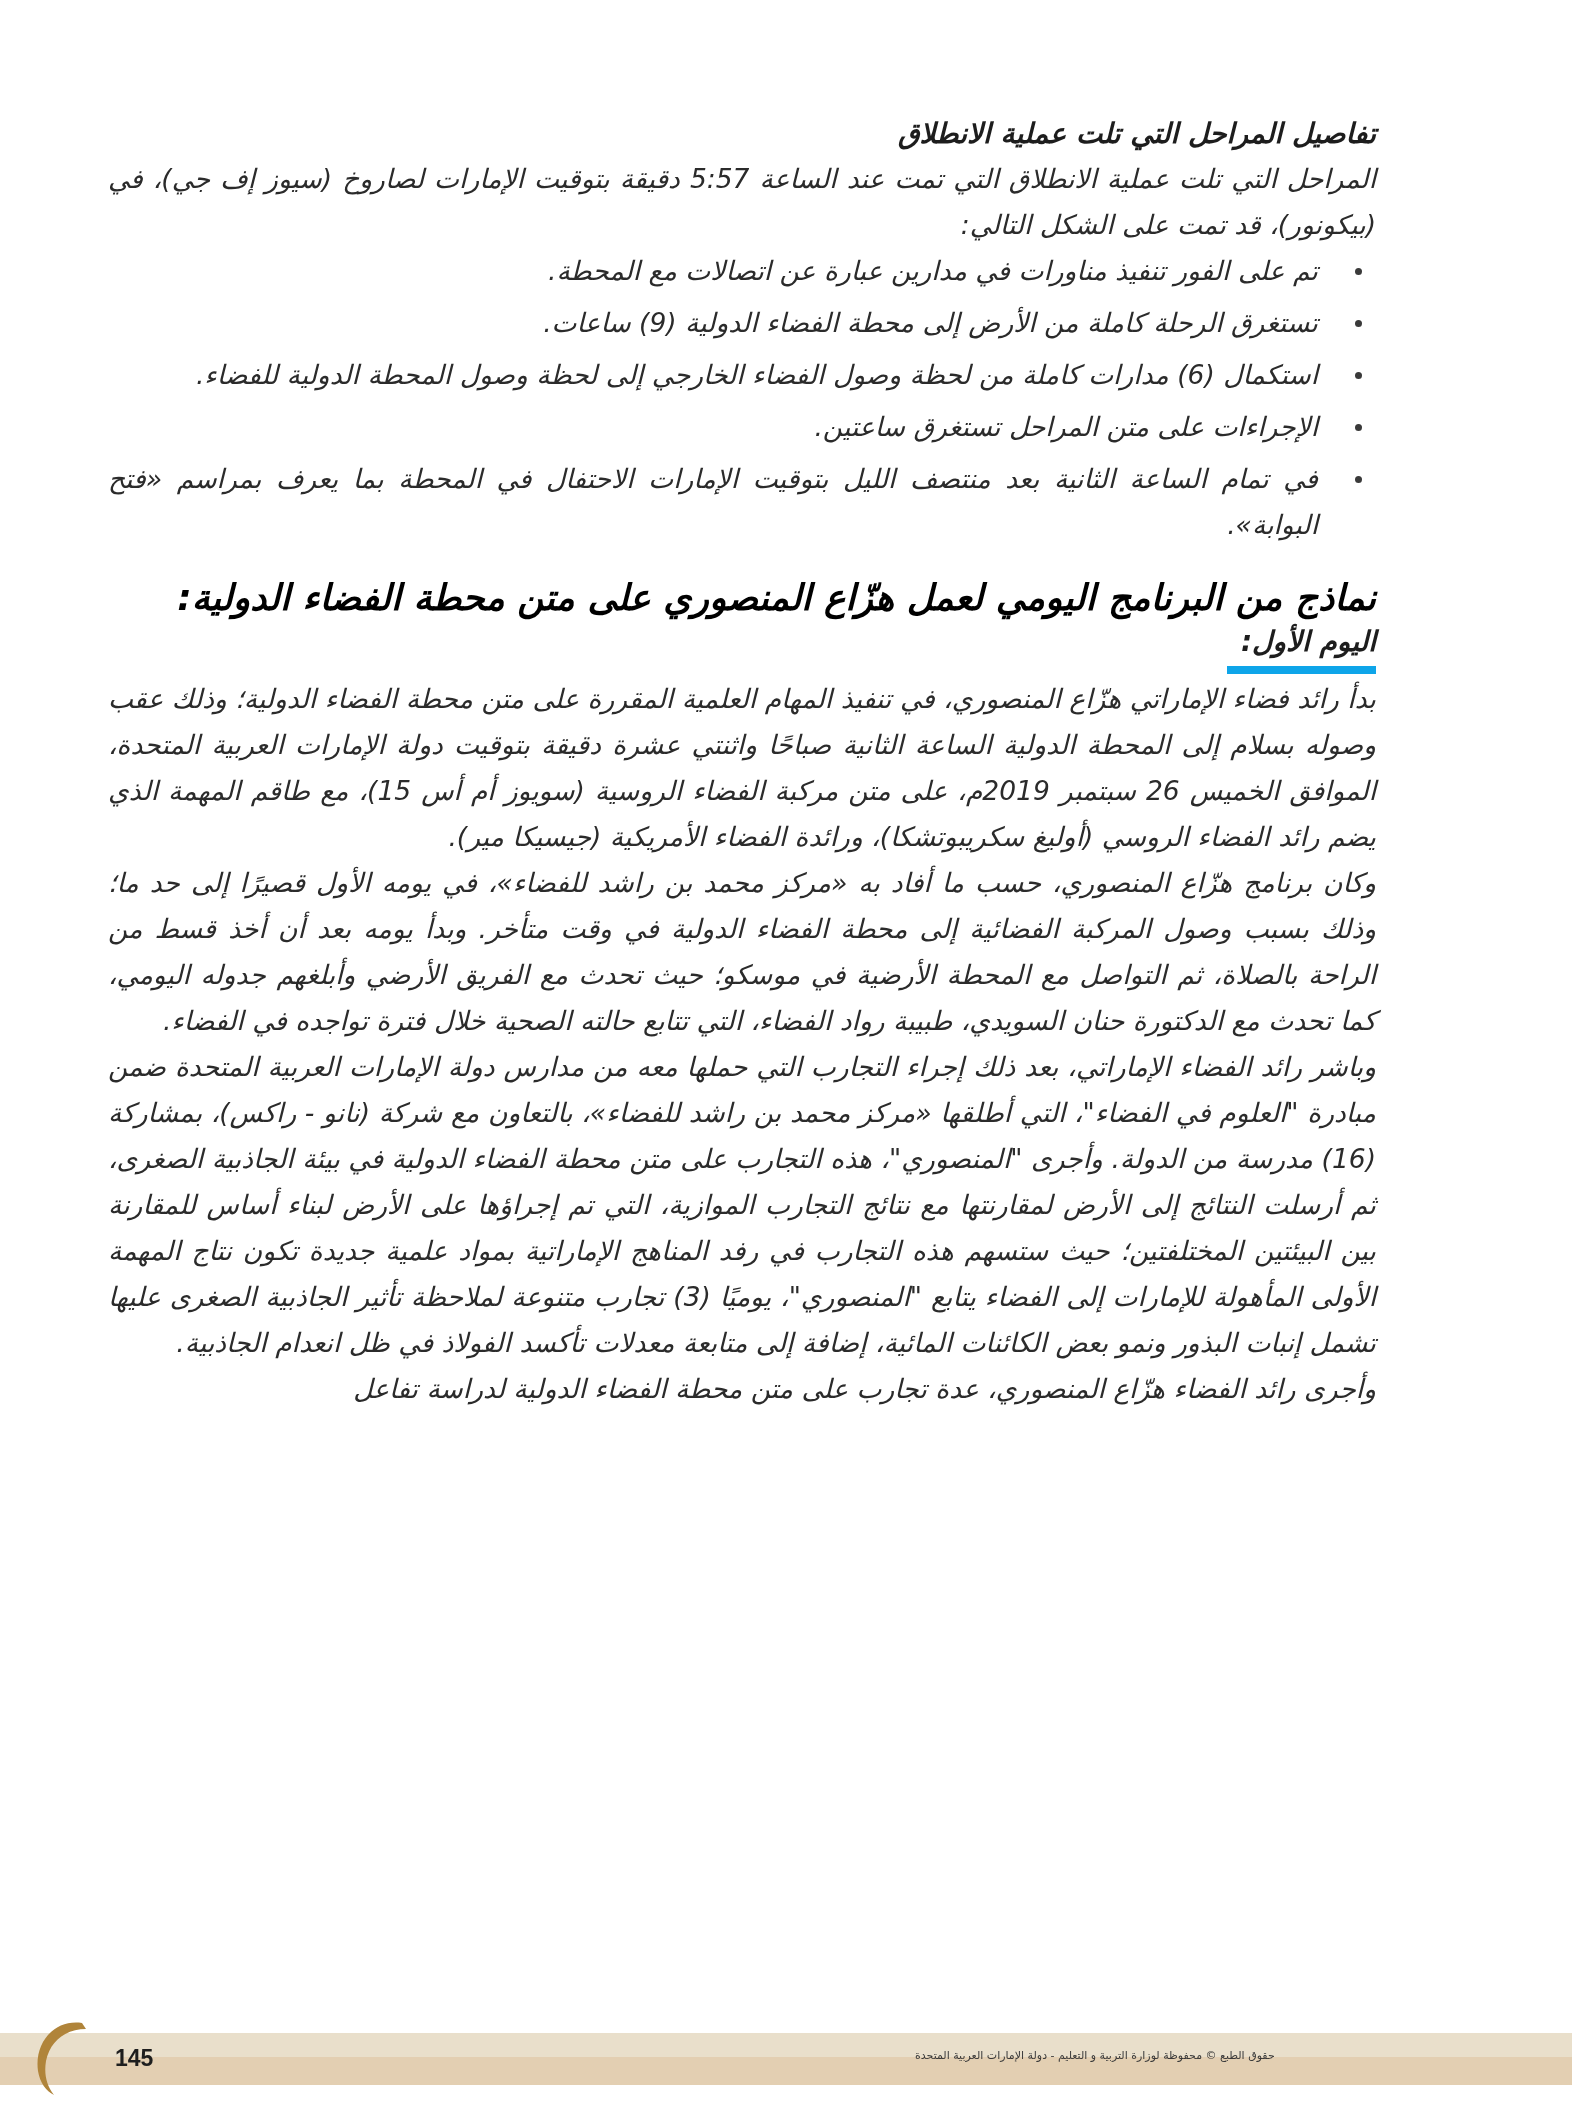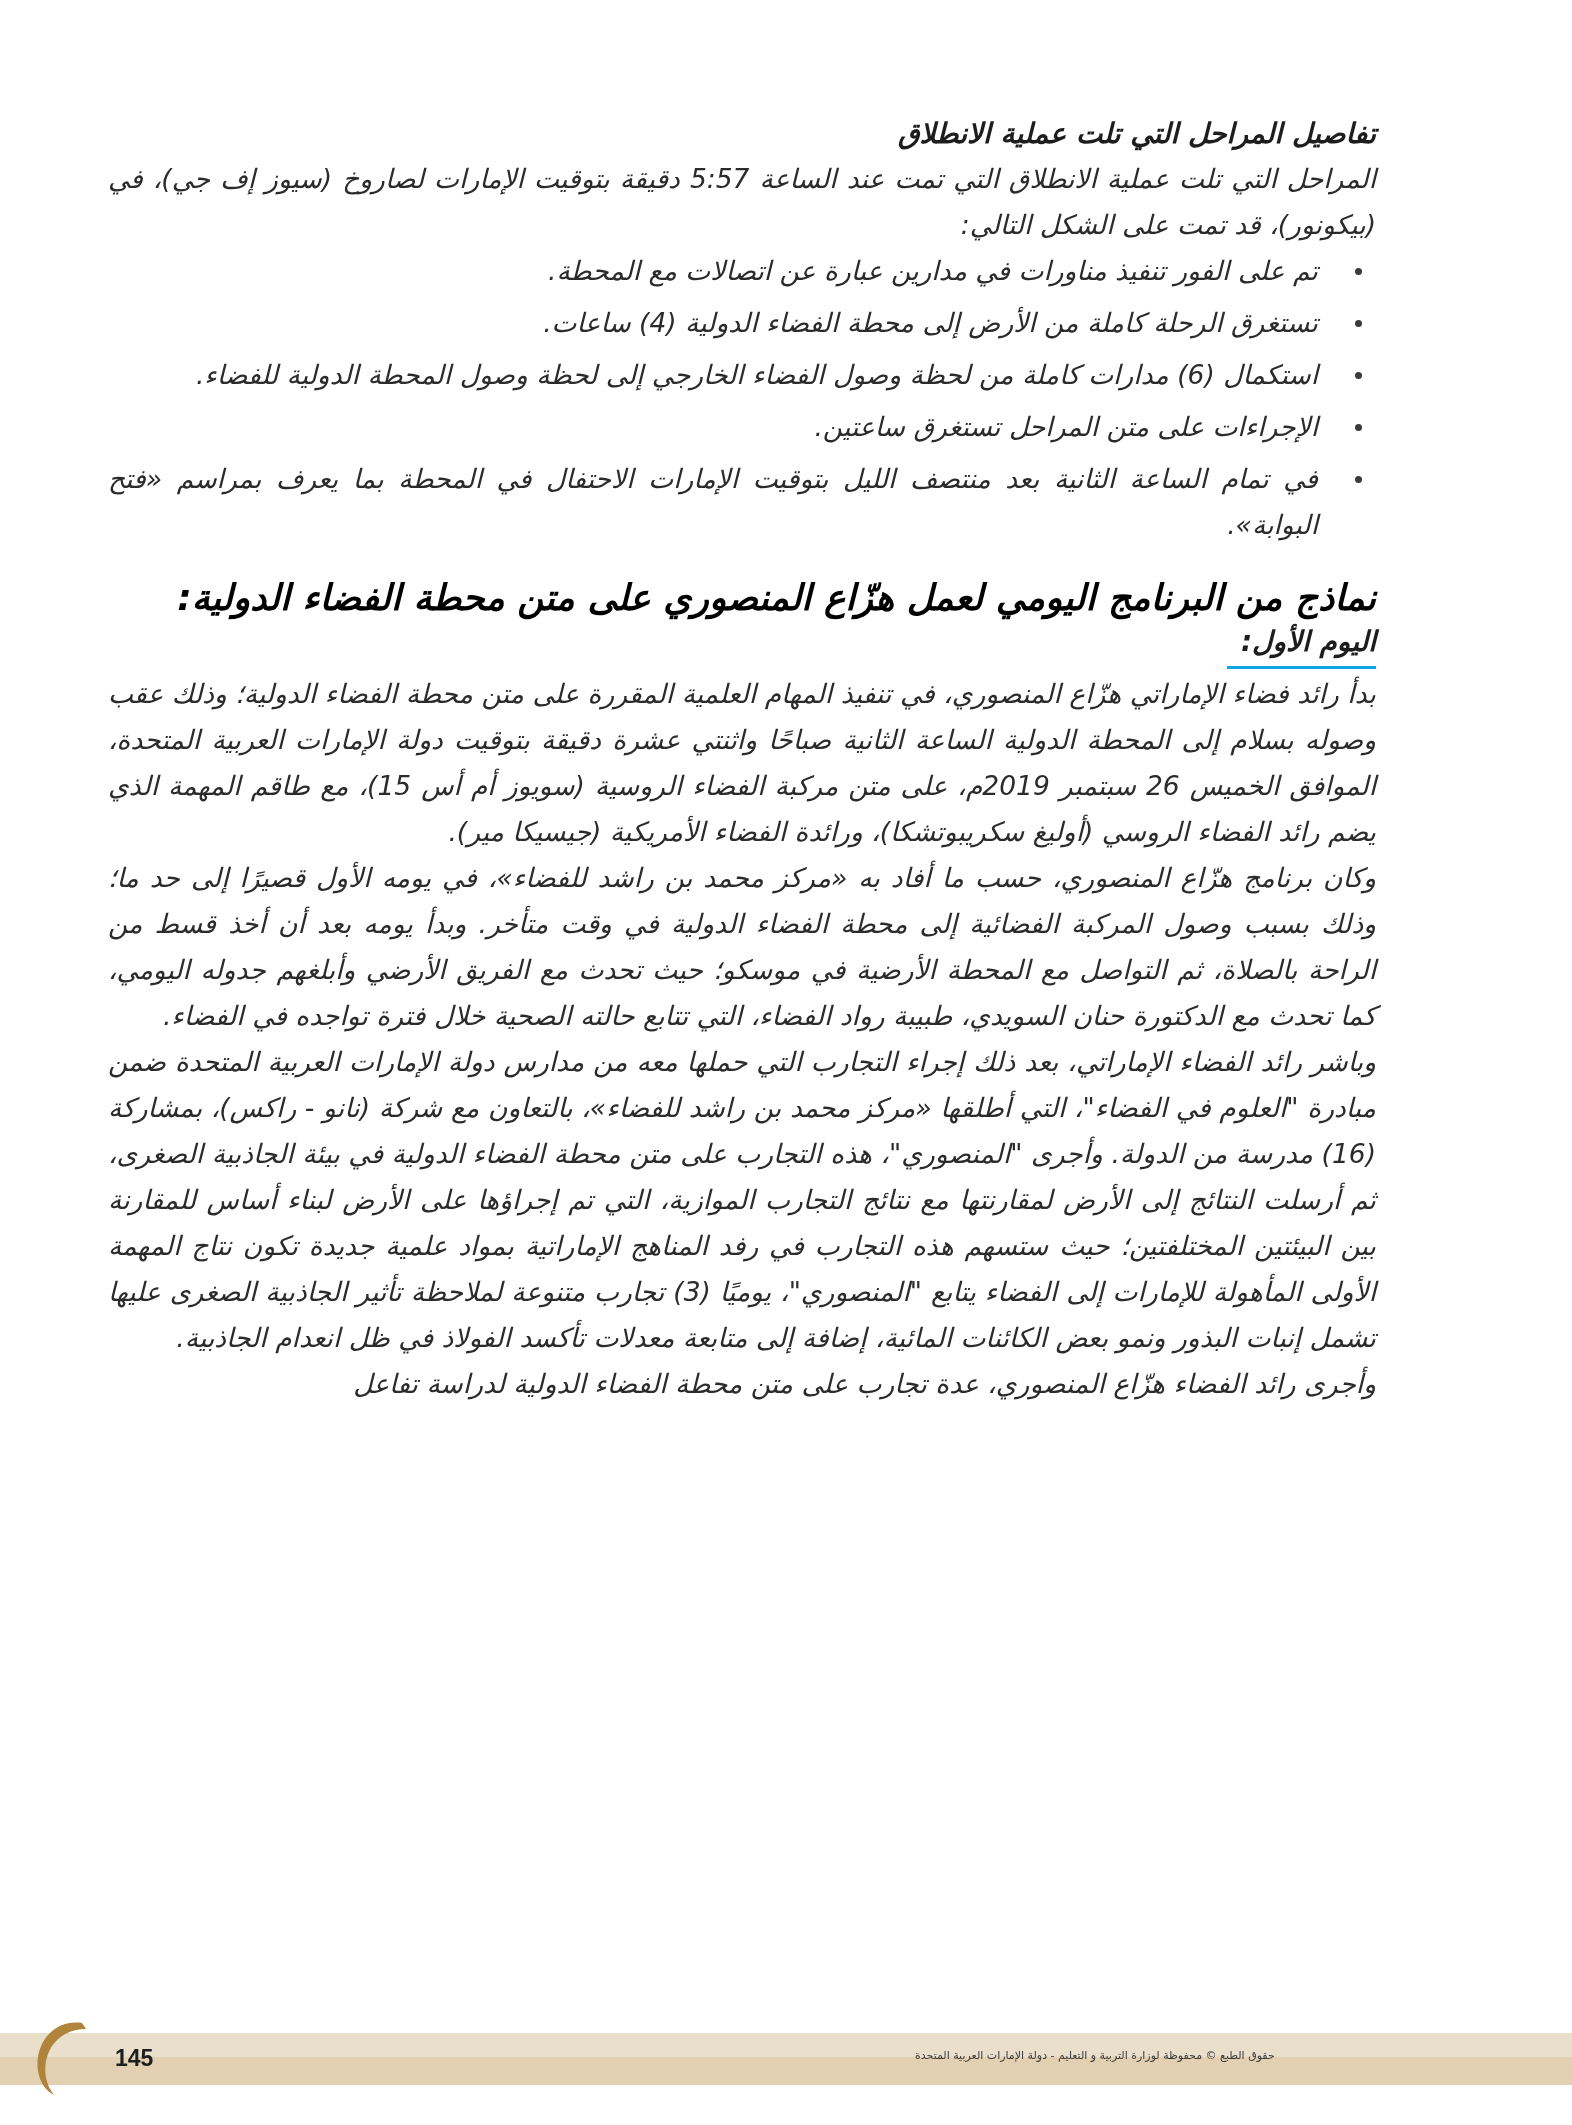--- a/index.html
+++ b/index.html
@@ -6,39 +6,39 @@
   body { width:1572px; height:2125px; position:relative; overflow:hidden;
          font-family:"DejaVu Sans", sans-serif; color:#2b2b2b; }
   .page { position:absolute; left:108px; top:112px; width:1268px; direction:rtl; text-align:justify;font-style:italic; }
   .h-main { font-weight:bold; font-size:28px; line-height:44px; color:#1d1d1d; margin:0; }
   .para { font-size:26.5px; line-height:46px; margin:0; text-align-last:right; }
   .para.just { text-align:justify; }
   ul.bullets { list-style:none; margin:0; padding:0; }
   ul.bullets li { position:relative; padding-right:58px; font-size:26.5px; line-height:46px; margin:0 0 6px 0; }
   ul.bullets li .dot { position:absolute; right:14px; top:20px; width:7px; height:7px; border-radius:50%; background:#3a3a3a; }
   .h-red { font-weight:bold; font-size:36px; line-height:44px; color:#000000; margin:28px 0 0 0; }
-  .h-day { display:inline-block; font-weight:bold; font-size:28px; line-height:44px; color:#1d1d1d; margin:0; padding-bottom:2px; border-bottom:3px solid #0ea5e9; padding-left:14px; }
+  .h-day { display:inline-block; font-weight:bold; font-size:28px; line-height:44px; color:#1d1d1d; margin:0; padding-bottom:2px; border-bottom:8px solid #0ea5e9; padding-left:14px; }
   .gap { height:2px; }
   .footer { position:absolute; left:0; top:2033px; width:1572px; height:52px; }
   .footer .band-top { position:absolute; left:0; top:0; width:100%; height:24px; background:#e9dfcb; }
   .footer .band-bot { position:absolute; left:0; top:24px; width:100%; height:28px; background:#e3cfb2; }
   .footer .arc { position:absolute; left:24px; top:-18px; width:80px; height:82px; }
   .footer .pageno { position:absolute; left:95px; top:12px; font-family:"Liberation Sans", sans-serif; font-weight:bold; font-size:23px; color:#1e1e1e;margin-left:20px; }
   .footer .copy { position:absolute; left:915px; top:16px; direction:rtl; font-size:11px; color:#3a3a3a; white-space:nowrap; }
 </style>
 </head>
 <body>
 
 <div class="page">
   <h2 class="h-main">تفاصيل المراحل التي تلت عملية الانطلاق</h2>
   <p class="para just">المراحل التي تلت عملية الانطلاق التي تمت عند الساعة 5:57 دقيقة بتوقيت الإمارات لصاروخ (سيوز إف جي)، في (بيكونور)، قد تمت على الشكل التالي:</p>
 
   <ul class="bullets">
     <li><span class="dot"></span><span>تم على الفور تنفيذ مناورات في مدارين عبارة عن اتصالات مع المحطة.</span></li>
-    <li><span class="dot"></span><span>تستغرق الرحلة كاملة من الأرض إلى محطة الفضاء الدولية (4) ساعات.</span></li>
+    <li><span class="dot"></span><span>تستغرق الرحلة كاملة من الأرض إلى محطة الفضاء الدولية (9) ساعات.</span></li>
     <li><span class="dot"></span><span>استكمال (6) مدارات كاملة من لحظة وصول الفضاء الخارجي إلى لحظة وصول المحطة الدولية للفضاء.</span></li>
     <li><span class="dot"></span><span>الإجراءات على متن المراحل تستغرق ساعتين.</span></li>
     <li><span class="dot"></span><span>في تمام الساعة الثانية بعد منتصف الليل بتوقيت الإمارات الاحتفال في المحطة بما يعرف بمراسم «فتح البوابة».</span></li>
   </ul>
 
   <h2 class="h-red">نماذج من البرنامج اليومي لعمل هزّاع المنصوري على متن محطة الفضاء الدولية:</h2>
   <h3 class="h-day">اليوم الأول:</h3>
   <div class="gap"></div>
 
   <p class="para just">بدأ رائد فضاء الإماراتي هزّاع المنصوري، في تنفيذ المهام العلمية المقررة على متن محطة الفضاء الدولية؛ وذلك عقب وصوله بسلام إلى المحطة الدولية الساعة الثانية صباحًا واثنتي عشرة دقيقة بتوقيت دولة الإمارات العربية المتحدة، الموافق الخميس 26 سبتمبر 2019م، على متن مركبة الفضاء الروسية (سويوز أم أس 15)، مع طاقم المهمة الذي يضم رائد الفضاء الروسي (أوليغ سكريبوتشكا)، ورائدة الفضاء الأمريكية (جيسيكا مير).</p>

